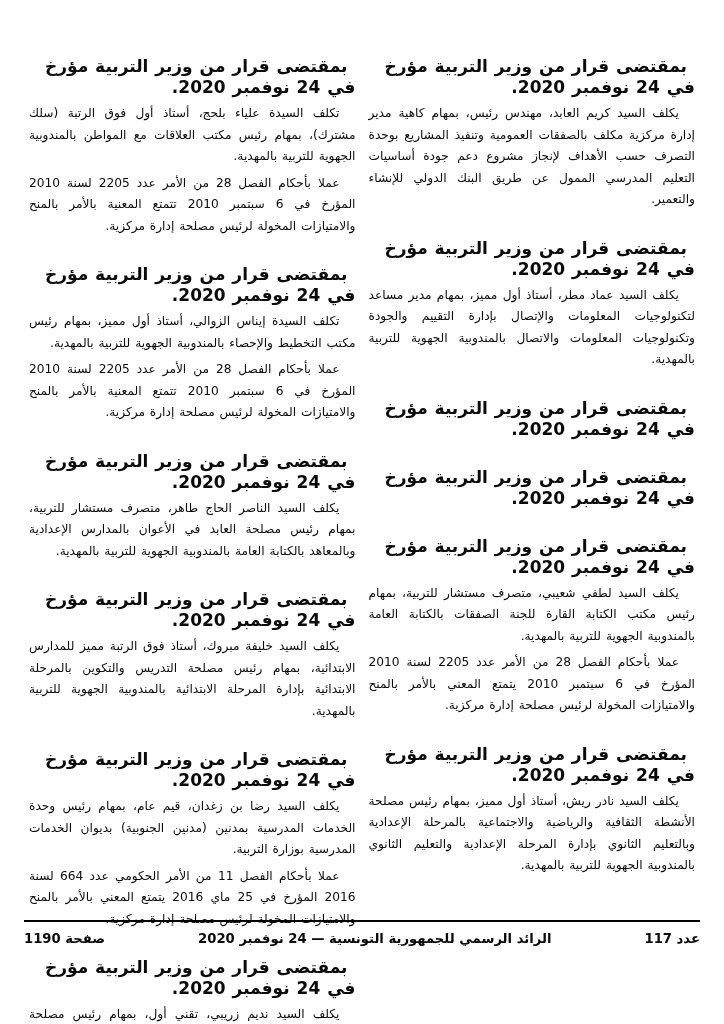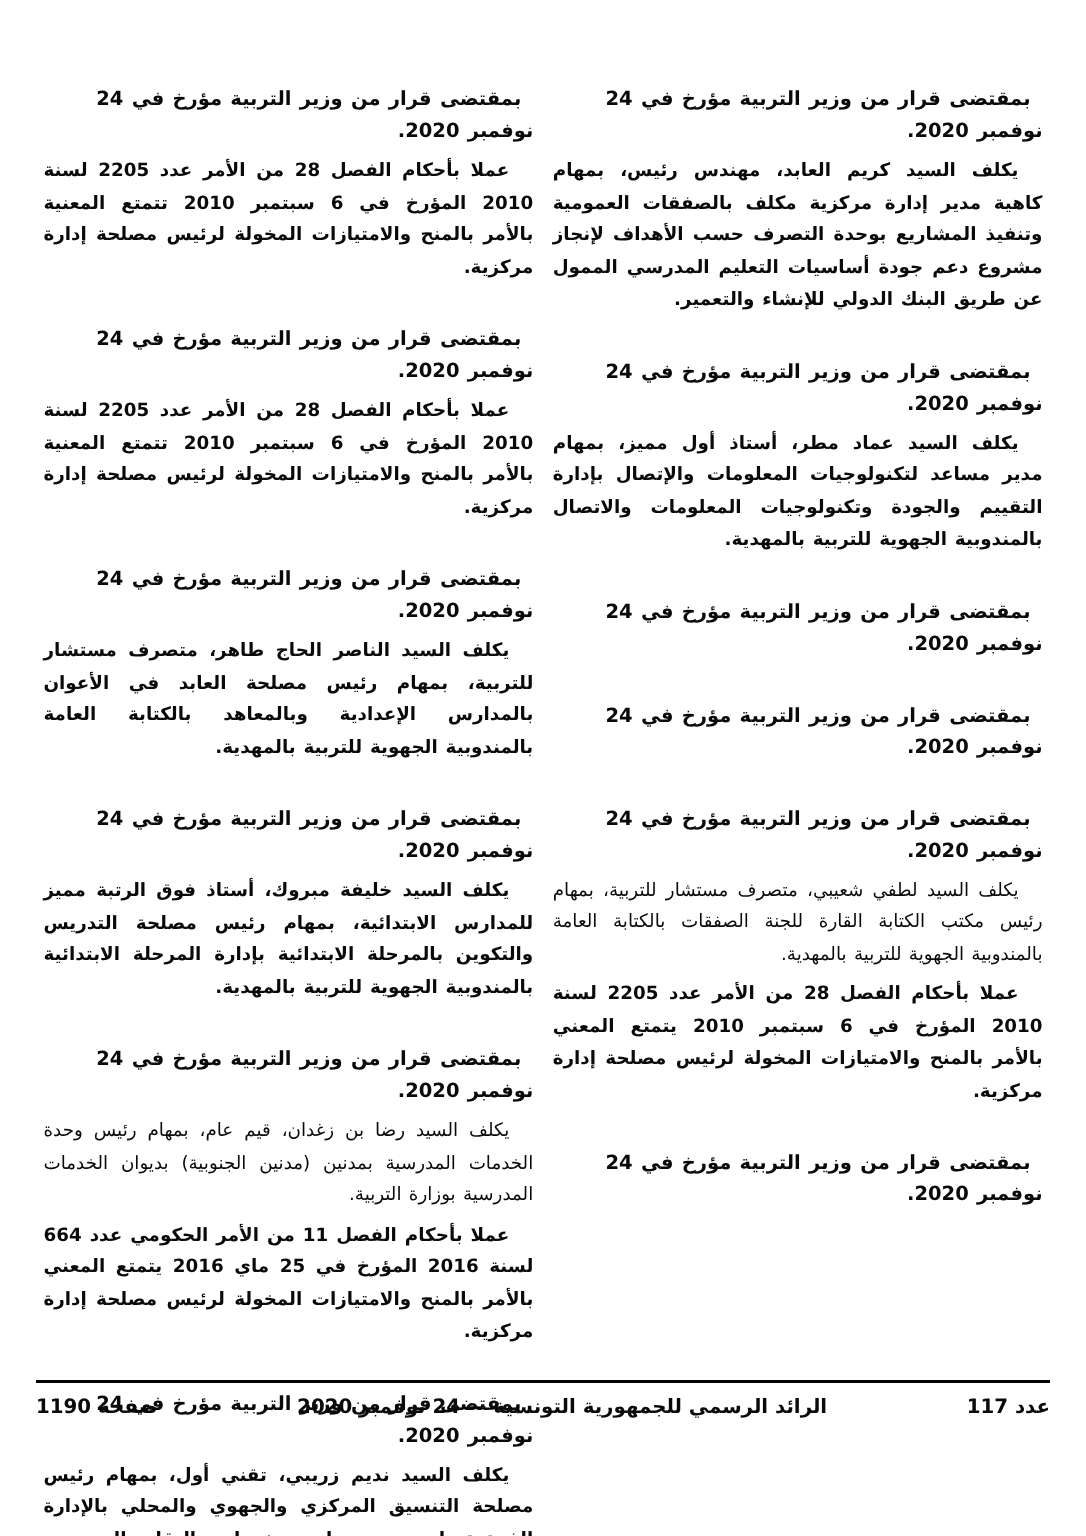--- a/index.html
+++ b/index.html
@@ -18,36 +18,36 @@
   .columns {
     position: absolute;
     top: 56px; right: 29px; left: 29px;
     display: flex;
     direction: rtl;
     gap: 13px;
   }
   .column { width: 327px; direction: rtl; }
   .decree { margin-bottom: 27px; }
   .decree-header {
-    font-size: 13px;
+    font-size: 17px;
     font-weight: bold;
     line-height: 21px;
     text-indent: 8px;
     margin-bottom: 5px;
     word-spacing: 1px;
   }
   .decree p {
     font-size: 12.2px;
     line-height: 21.5px;
     text-align: justify;
     text-indent: 16px;
     margin-bottom: 5px;
     word-spacing: 1px;
   }
-  .decree p:last-child { margin-bottom: 0; font-weight: bold; }
+  .decree p:last-child { margin-bottom: 0; }
   .footer {
     position: absolute;
     top: 920px; left: 24px; right: 24px;
     border-top: 2px solid #000;
     padding-top: 9px;
     display: flex;
     direction: rtl;
     justify-content: space-between;
     align-items: baseline;
     font-size: 13.2px;
@@ -76,30 +76,33 @@
       <section class="decree">
         <h3 class="decree-header">بمقتضى قرار من وزير التربية مؤرخ في 24 نوفمبر 2020.</h3>
       </section>
       <section class="decree">
         <h3 class="decree-header">بمقتضى قرار من وزير التربية مؤرخ في 24 نوفمبر 2020.</h3>
         <p>يكلف السيد لطفي شعيبي، متصرف مستشار للتربية، بمهام رئيس مكتب الكتابة القارة للجنة الصفقات بالكتابة العامة بالمندوبية الجهوية للتربية بالمهدية.</p>
         <p>عملا بأحكام الفصل 28 من الأمر عدد 2205 لسنة 2010 المؤرخ في 6 سبتمبر 2010 يتمتع المعني بالأمر بالمنح والامتيازات المخولة لرئيس مصلحة إدارة مركزية.</p>
       </section>
       <section class="decree">
         <h3 class="decree-header">بمقتضى قرار من وزير التربية مؤرخ في 24 نوفمبر 2020.</h3>
+        <p>يكلف السيد نادر ريش، أستاذ أول مميز، بمهام رئيس مصلحة الأنشطة الثقافية والرياضية والاجتماعية بالمرحلة الإعدادية وبالتعليم الثانوي بإدارة المرحلة الإعدادية والتعليم الثانوي بالمندوبية الجهوية للتربية بالمهدية.</p>
       </section>
     </div>
 
     <div class="column">
       <section class="decree">
         <h3 class="decree-header">بمقتضى قرار من وزير التربية مؤرخ في 24 نوفمبر 2020.</h3>
+        <p>تكلف السيدة علياء بلحج، أستاذ أول فوق الرتبة (سلك مشترك)، بمهام رئيس مكتب العلاقات مع المواطن بالمندوبية الجهوية للتربية بالمهدية.</p>
         <p>عملا بأحكام الفصل 28 من الأمر عدد 2205 لسنة 2010 المؤرخ في 6 سبتمبر 2010 تتمتع المعنية بالأمر بالمنح والامتيازات المخولة لرئيس مصلحة إدارة مركزية.</p>
       </section>
       <section class="decree">
         <h3 class="decree-header">بمقتضى قرار من وزير التربية مؤرخ في 24 نوفمبر 2020.</h3>
+        <p>تكلف السيدة إيناس الزوالي، أستاذ أول مميز، بمهام رئيس مكتب التخطيط والإحصاء بالمندوبية الجهوية للتربية بالمهدية.</p>
         <p>عملا بأحكام الفصل 28 من الأمر عدد 2205 لسنة 2010 المؤرخ في 6 سبتمبر 2010 تتمتع المعنية بالأمر بالمنح والامتيازات المخولة لرئيس مصلحة إدارة مركزية.</p>
       </section>
       <section class="decree">
         <h3 class="decree-header">بمقتضى قرار من وزير التربية مؤرخ في 24 نوفمبر 2020.</h3>
         <p>يكلف السيد الناصر الحاج طاهر، متصرف مستشار للتربية، بمهام رئيس مصلحة العابد في الأعوان بالمدارس الإعدادية وبالمعاهد بالكتابة العامة بالمندوبية الجهوية للتربية بالمهدية.</p>
       </section>
       <section class="decree">
         <h3 class="decree-header">بمقتضى قرار من وزير التربية مؤرخ في 24 نوفمبر 2020.</h3>
         <p>يكلف السيد خليفة مبروك، أستاذ فوق الرتبة مميز للمدارس الابتدائية، بمهام رئيس مصلحة التدريس والتكوين بالمرحلة الابتدائية بإدارة المرحلة الابتدائية بالمندوبية الجهوية للتربية بالمهدية.</p>
       </section>

